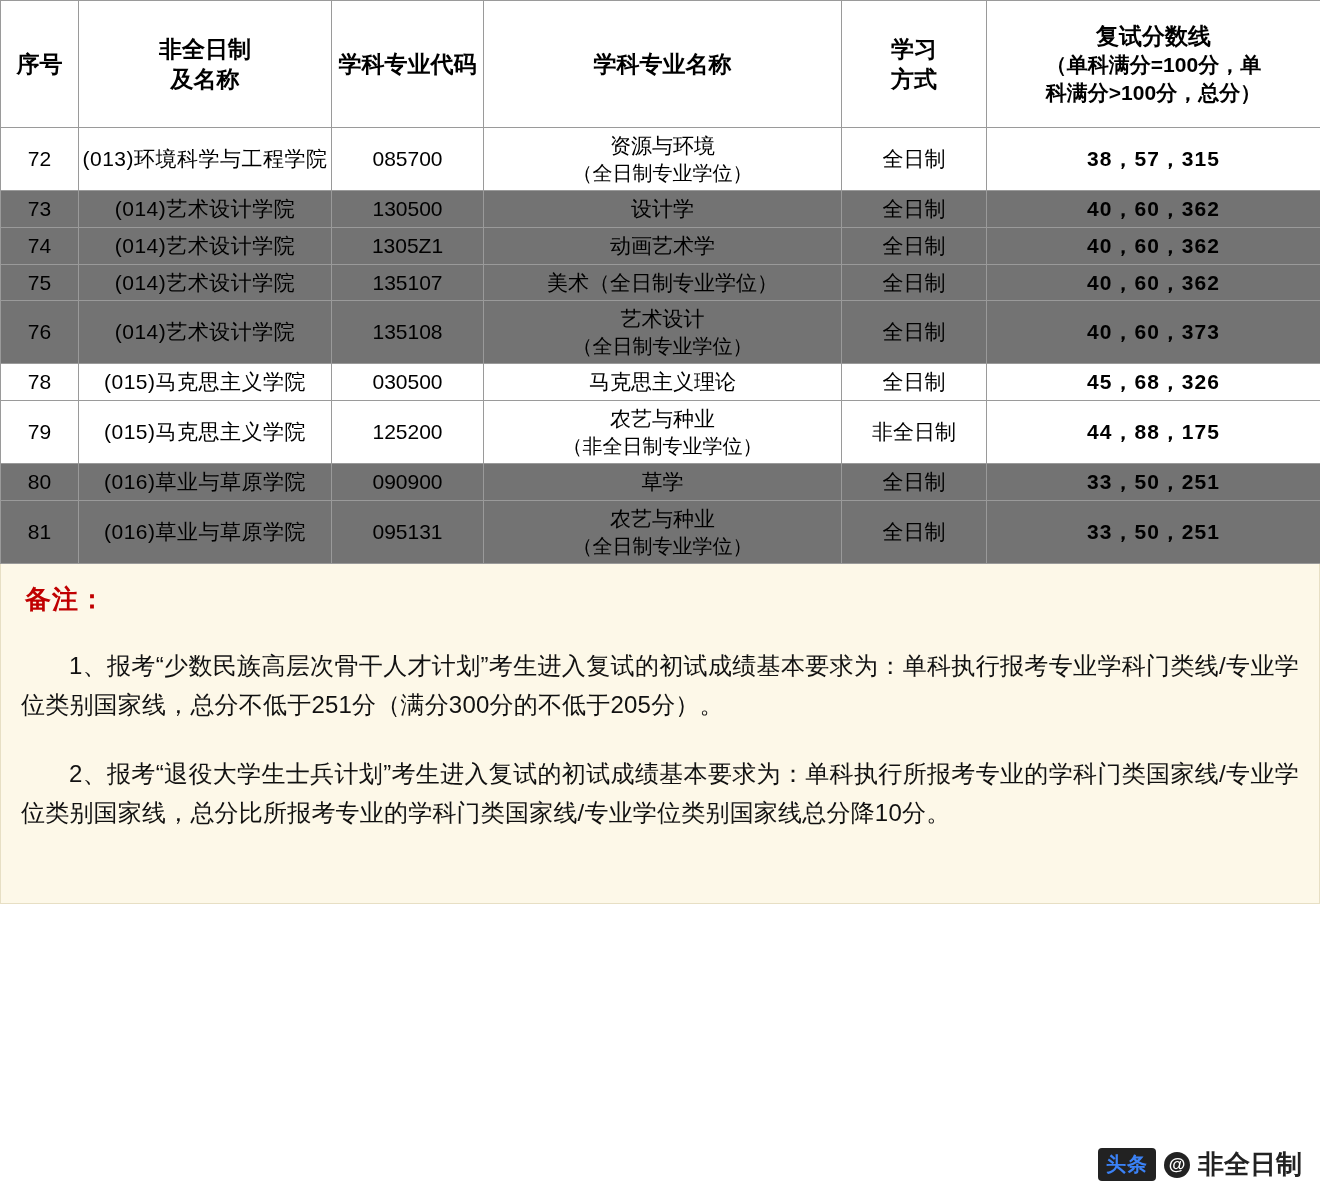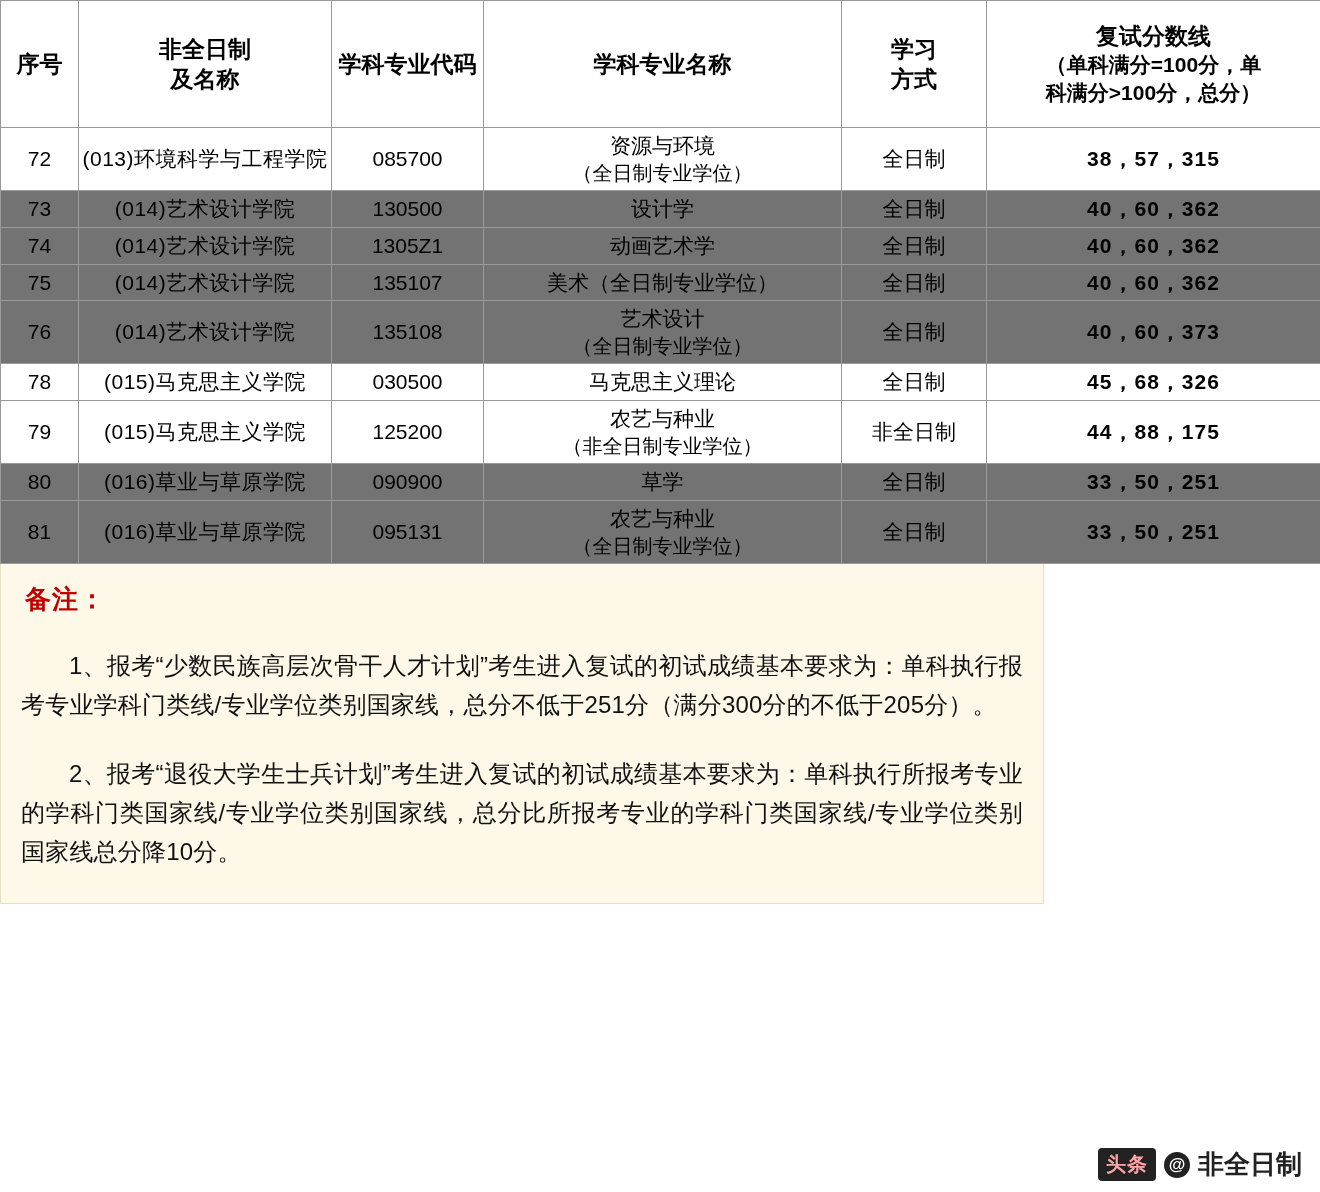--- a/index.html
+++ b/index.html
@@ -63,21 +63,21 @@
   .header-line { display: block; }
   .header-line.small { font-size: 21px; font-weight: bold; }
 
   .notes {
     margin-top: 0;
     background: #fdf8e8;
     border: 1px solid #e7dfc4;
     border-top: none;
     padding: 14px 20px 24px 20px;
     box-sizing: border-box;
-    width: 1044px;
+    width: 1320px;
     min-height: 340px;
   }
   .notes-title {
     color: #c00000;
     font-weight: bold;
     font-size: 26px;
     margin: 4px 0 6px 4px;
     letter-spacing: 1px;
   }
   .notes p {
@@ -97,21 +97,21 @@
     display: flex;
     align-items: center;
     gap: 8px;
     font-size: 26px;
     color: #222;
     font-weight: bold;
   }
   .wm-badge {
     display: inline-block;
     background: #222;
-    color: #fca5a5;
+    color: #3b82f6;
     font-size: 20px;
     font-weight: bold;
     padding: 3px 8px;
     border-radius: 4px;
     letter-spacing: 1px;
   }
   .wm-circle {
     display: inline-block;
     width: 26px; height: 26px;
     border-radius: 50%;

